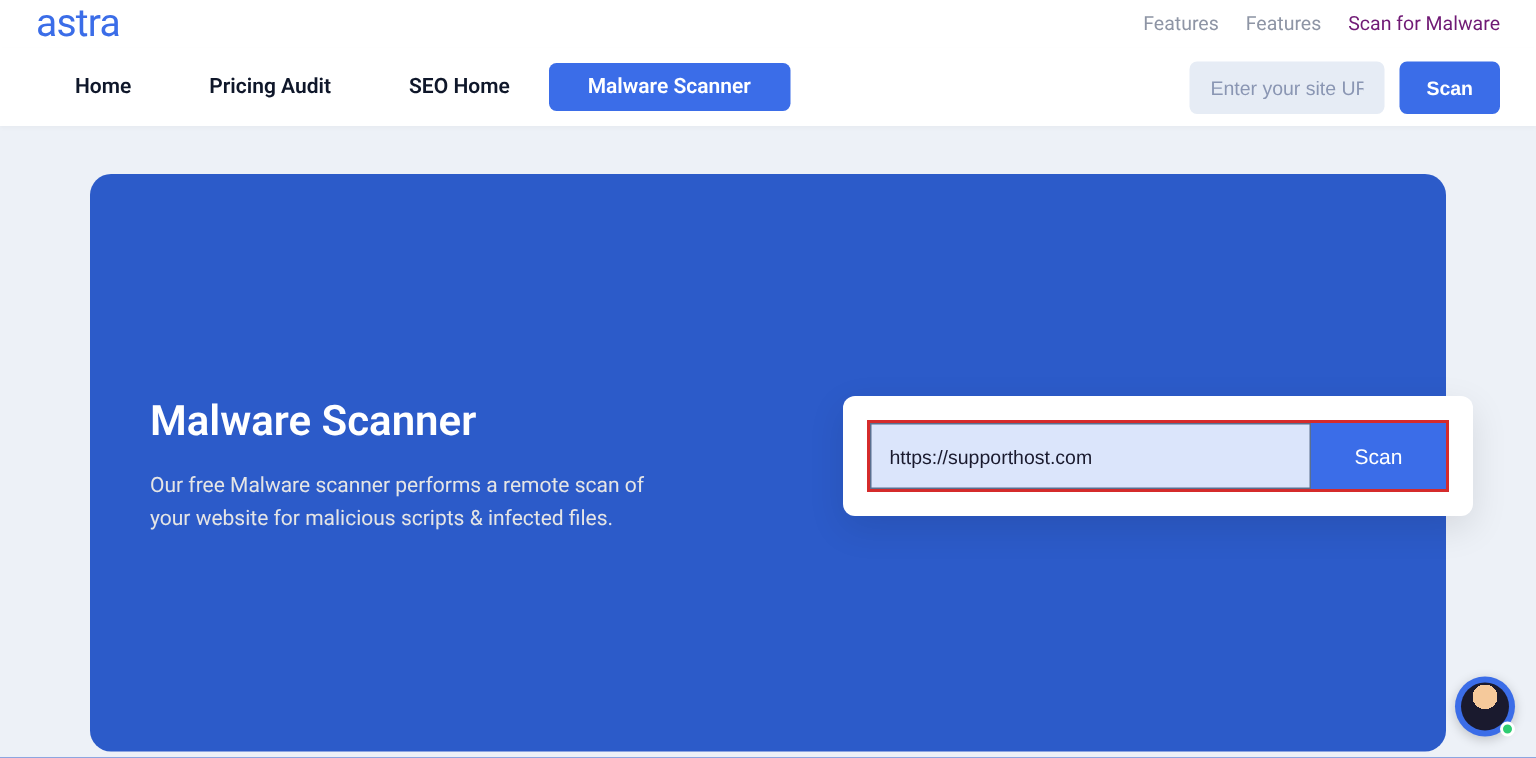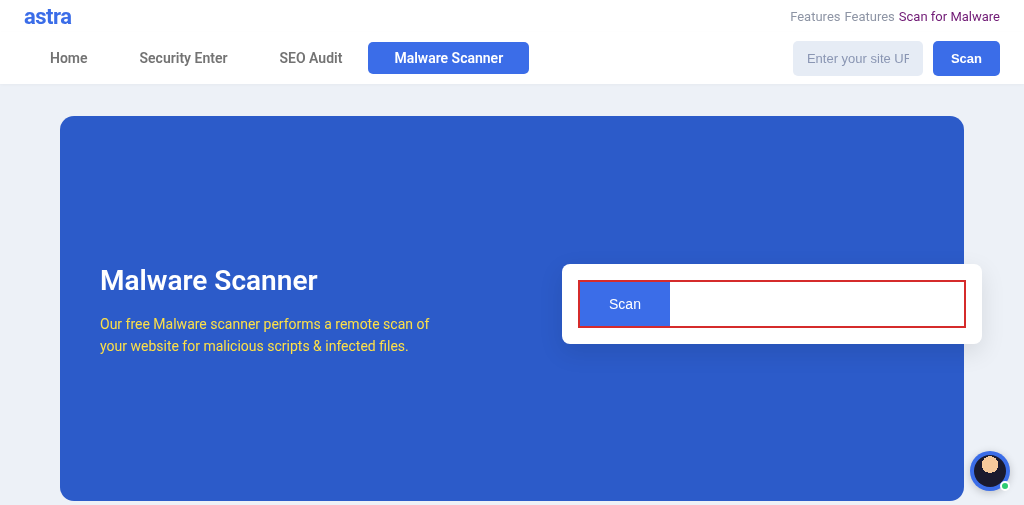--- a/index.html
+++ b/index.html
@@ -14,29 +14,29 @@
     .top-header {
       background: #fff;
       height: 32px;
       display: flex;
       align-items: center;
       justify-content: space-between;
       padding: 0 24px;
     }
     .logo {
       color: #3b6de8;
-      font-size: 22px;
-      font-weight: 700;
+      font-size: 26px;
+      font-weight: 400;
       letter-spacing: -0.5px;
       text-align: right;
     }
     .top-nav {
       display: flex;
       align-items: center;
-      gap: 4px;
+      gap: 18px;
     }
     .top-nav-link {
       color: #8e95a5;
       font-size: 13px;
       cursor: pointer;
     }
     .top-nav-link.dropdown::after {
       content: ' ⌄';
       font-size: 11px;
     }
@@ -53,21 +53,21 @@
       padding: 0 24px;
       box-shadow: 0 1px 3px rgba(0,0,0,0.03);
     }
     .nav-tabs {
       display: flex;
       align-items: center;
       gap: 0;
     }
     .nav-tab {
       font-size: 14px;
-      color: #737373;
+      color: #0f172a;
       font-weight: 600;
       padding: 8px 26px;
       cursor: pointer;
       border-radius: 5px;
     }
     .nav-tab.active {
       background: #3b6de8;
       color: #fff;
     }
     .nav-right {
@@ -107,21 +107,21 @@
       padding: 56px 40px;
     }
     .hero-title {
       color: #fff;
       font-size: 28px;
       font-weight: 600;
       margin-bottom: 16px;
       margin-top: 92px;
     }
     .hero-desc {
-      color: #fde047;
+      color: #e5e5e5;
       font-size: 14px;
       line-height: 1.6;
       max-width: 340px;
     }
     .scan-card {
       position: absolute;
       right: -18px;
       top: 148px;
       width: 420px;
       background: #fff;
@@ -191,35 +191,36 @@
   <div class="top-nav">
     <span class="top-nav-link">Features</span>
     <span class="top-nav-link">Features</span>
     <span class="top-nav-cta">Scan for Malware</span>
   </div>
 </div>
 
 <div class="main-nav">
   <div class="nav-tabs">
     <div class="nav-tab">Home</div>
-    <div class="nav-tab">Security Enter</div>
-    <div class="nav-tab">SEO Audit</div>
+    <div class="nav-tab">Pricing Audit</div>
+    <div class="nav-tab">SEO Home</div>
     <div class="nav-tab active">Malware Scanner</div>
   </div>
   <div class="nav-right">
     <input class="url-input-top" placeholder="Enter your site URL" style="">
     <button class="scan-btn-top">Scan</button>
   </div>
 </div>
 
 <div class="hero-panel">
   <h1 class="hero-title">Malware Scanner</h1>
   <p class="hero-desc">Our free Malware scanner performs a remote scan of your website for malicious scripts &amp; infected files.</p>
   <div class="scan-card">
     <div class="scan-inner">
+      <input class="url-input-hero" value="https://supporthost.com" style="">
       <button class="scan-btn-hero">Scan</button>
     </div>
   </div>
 </div>
 
 <div class="chat-bubble">
   <div class="avatar-icon"></div>
   <div class="status-dot"></div>
 </div>
 

